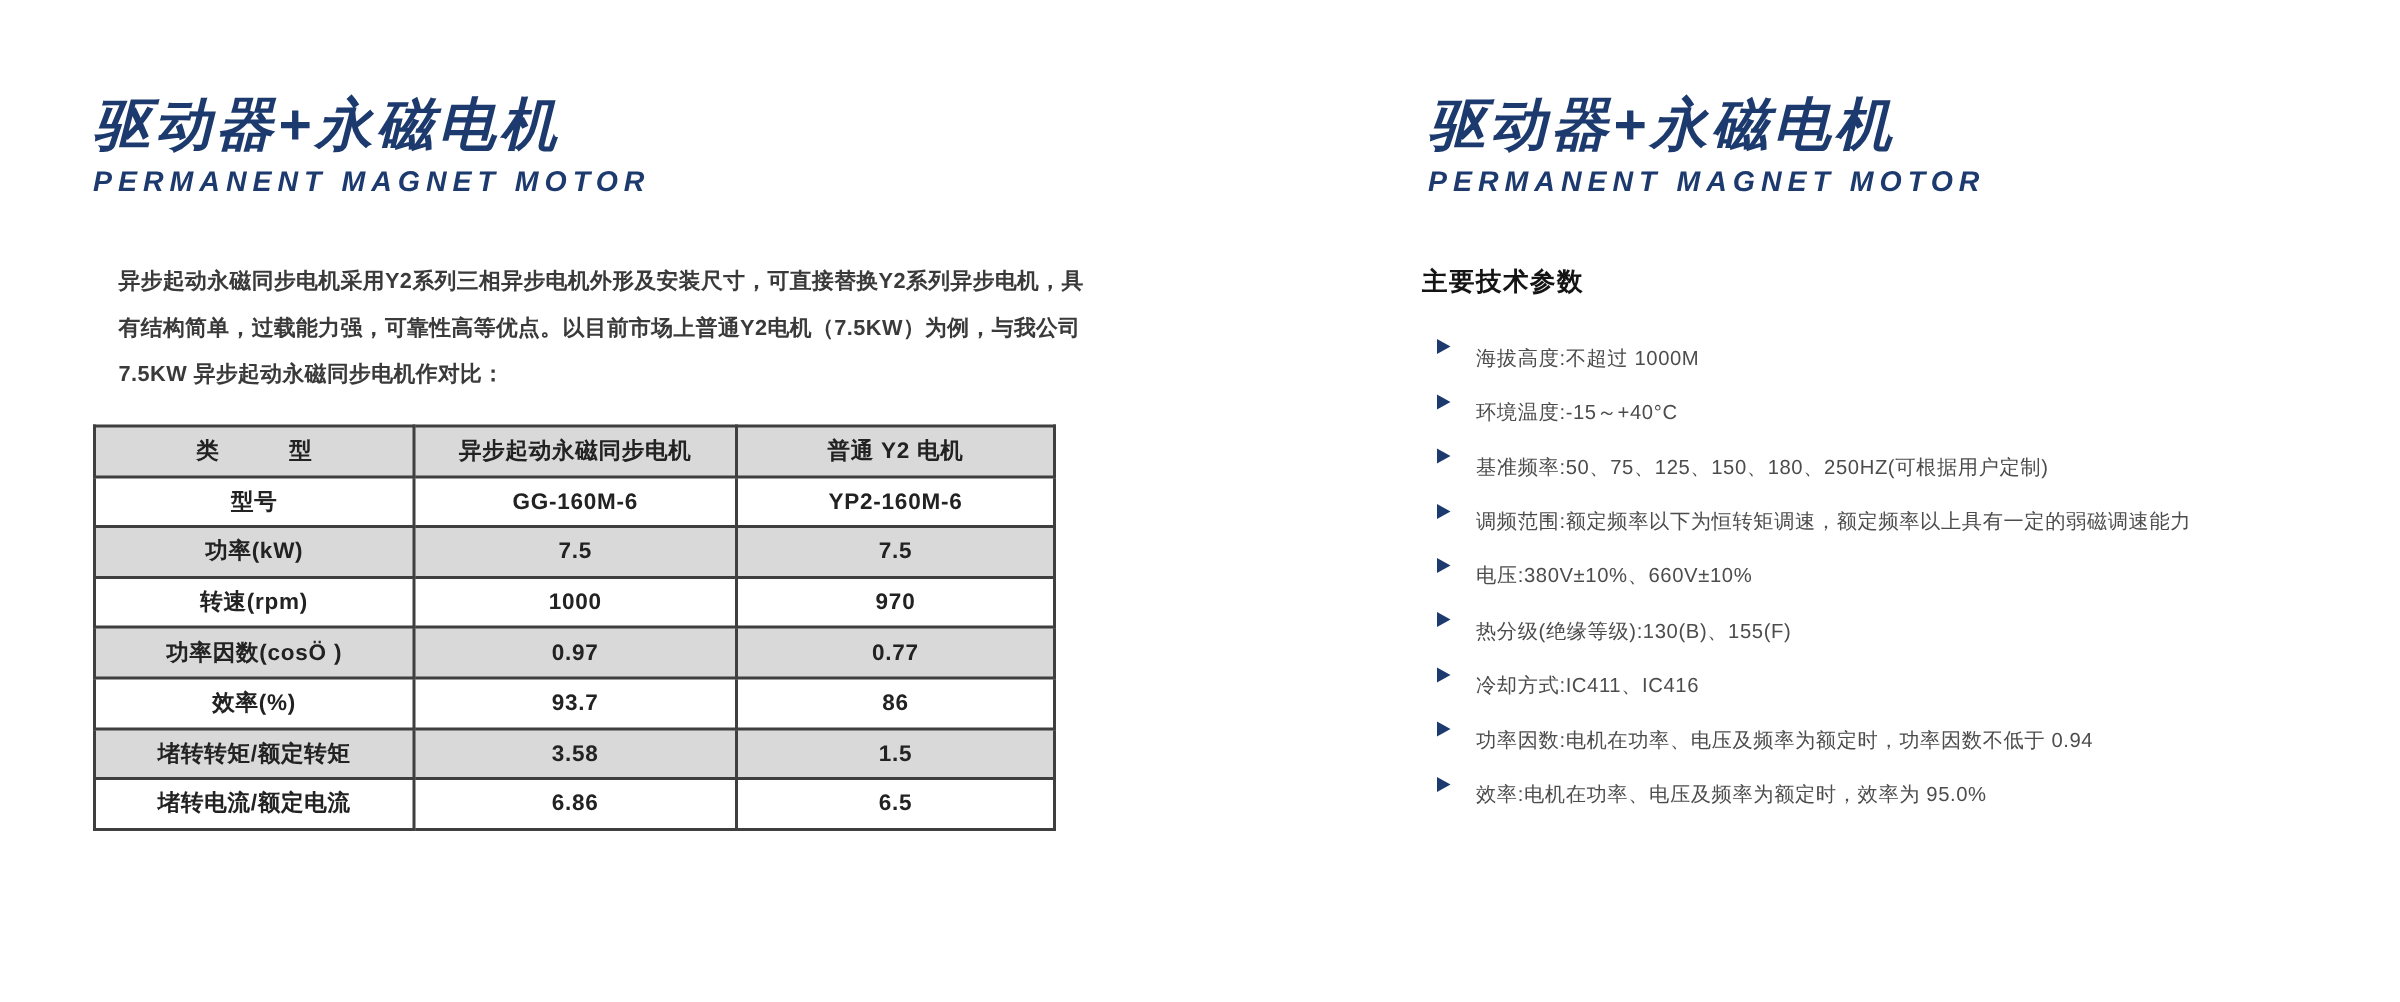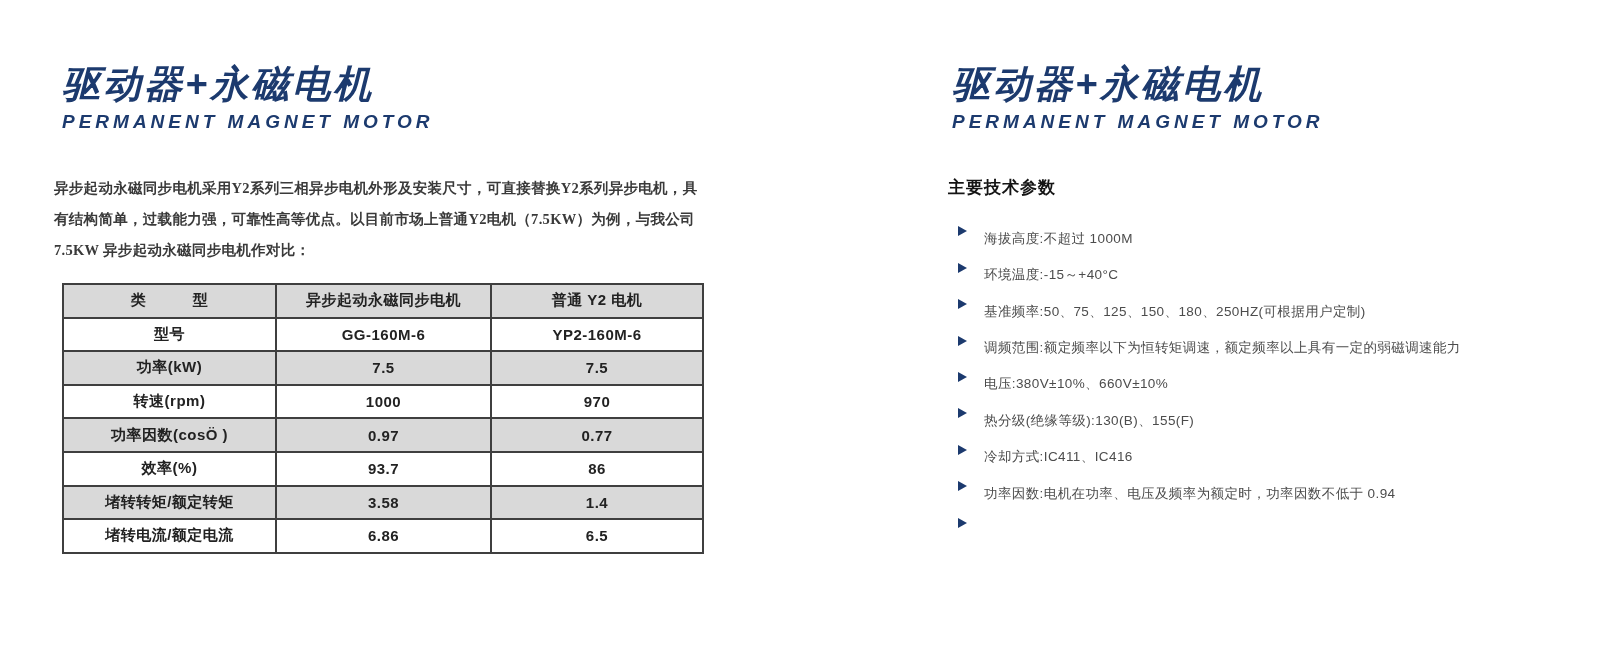--- a/index.html
+++ b/index.html
@@ -18,21 +18,21 @@
   
   .title-block{position:absolute;font-style:italic;}
   .cjk-title{
     font-size:38px;font-weight:700;color:var(--navy);letter-spacing:3px;line-height:1.1;
   }
   .sub-title{
     font-size:19px;font-weight:800;color:var(--navy);letter-spacing:4px;margin-top:5px;
     white-space:nowrap;
   }
   
-  .paragraph{position:absolute;left:54px;top:173px;color:var(--body-text);font-family:Liberation Serif, serif;}
+  .paragraph{position:absolute;left:79px;top:173px;color:var(--body-text);}
   .paragraph .line{
     font-size:14.5px;font-weight:600;line-height:31px;white-space:nowrap;letter-spacing:0.3px;
   }
   
   .spec-table{
     position:absolute;left:62px;top:283px;width:640px;border-collapse:collapse;table-layout:fixed;padding-left:38px;
   }
   .spec-table td{
     border:2px solid var(--tborder);
     height:33.6px;text-align:center;vertical-align:middle;
@@ -110,21 +110,21 @@
           <td>0.77</td>
         </tr>
         <tr>
           <td>效率(%)</td>
           <td>93.7</td>
           <td>86</td>
         </tr>
         <tr class="shaded">
           <td>堵转转矩/额定转矩</td>
           <td>3.58</td>
-          <td>1.4</td>
+          <td>1.5</td>
         </tr>
         <tr>
           <td>堵转电流/额定电流</td>
           <td>6.86</td>
           <td>6.5</td>
         </tr>
       </tbody>
     </table>
   </div>
 
@@ -165,17 +165,18 @@
       <div class="bullet">
         <span class="tri-icon"></span>
         <span class="bullet-text">冷却方式:IC411、IC416</span>
       </div>
       <div class="bullet">
         <span class="tri-icon"></span>
         <span class="bullet-text">功率因数:电机在功率、电压及频率为额定时，功率因数不低于 0.94</span>
       </div>
       <div class="bullet">
         <span class="tri-icon"></span>
+        <span class="bullet-text">效率:电机在功率、电压及频率为额定时，效率为 95.0%</span>
       </div>
     </div>
   </div>
 
 </div>
 
 </body></html>

